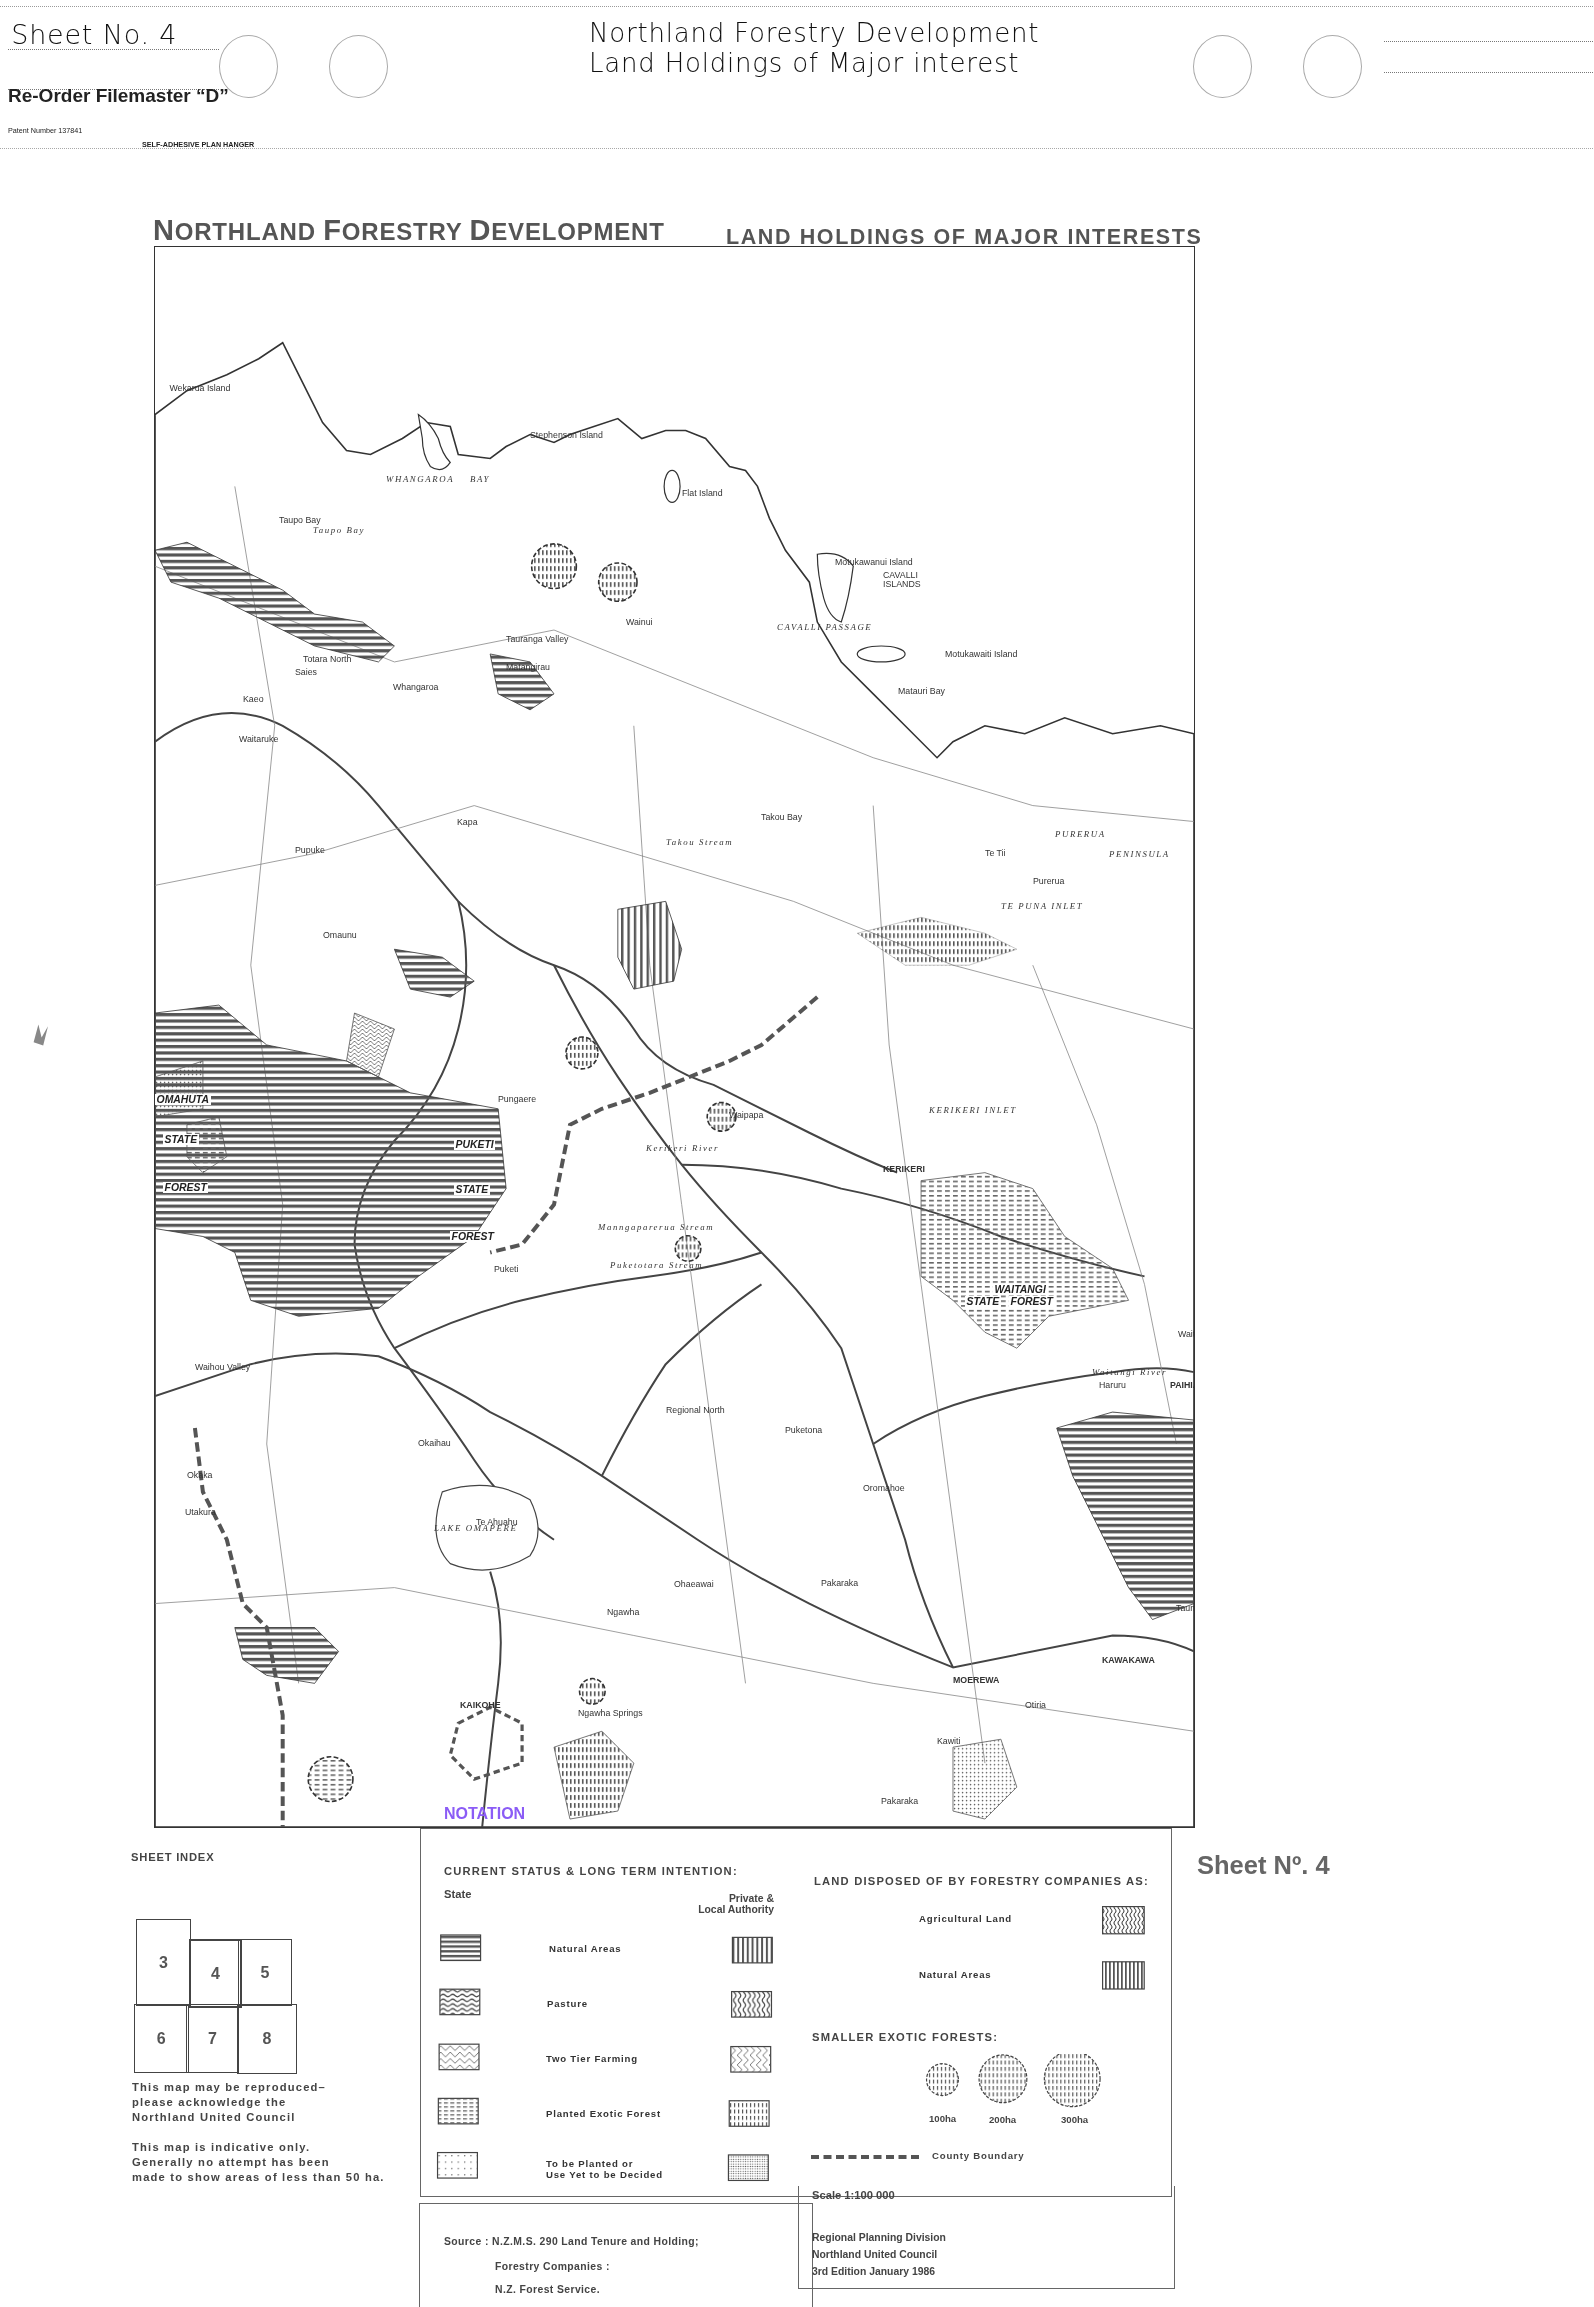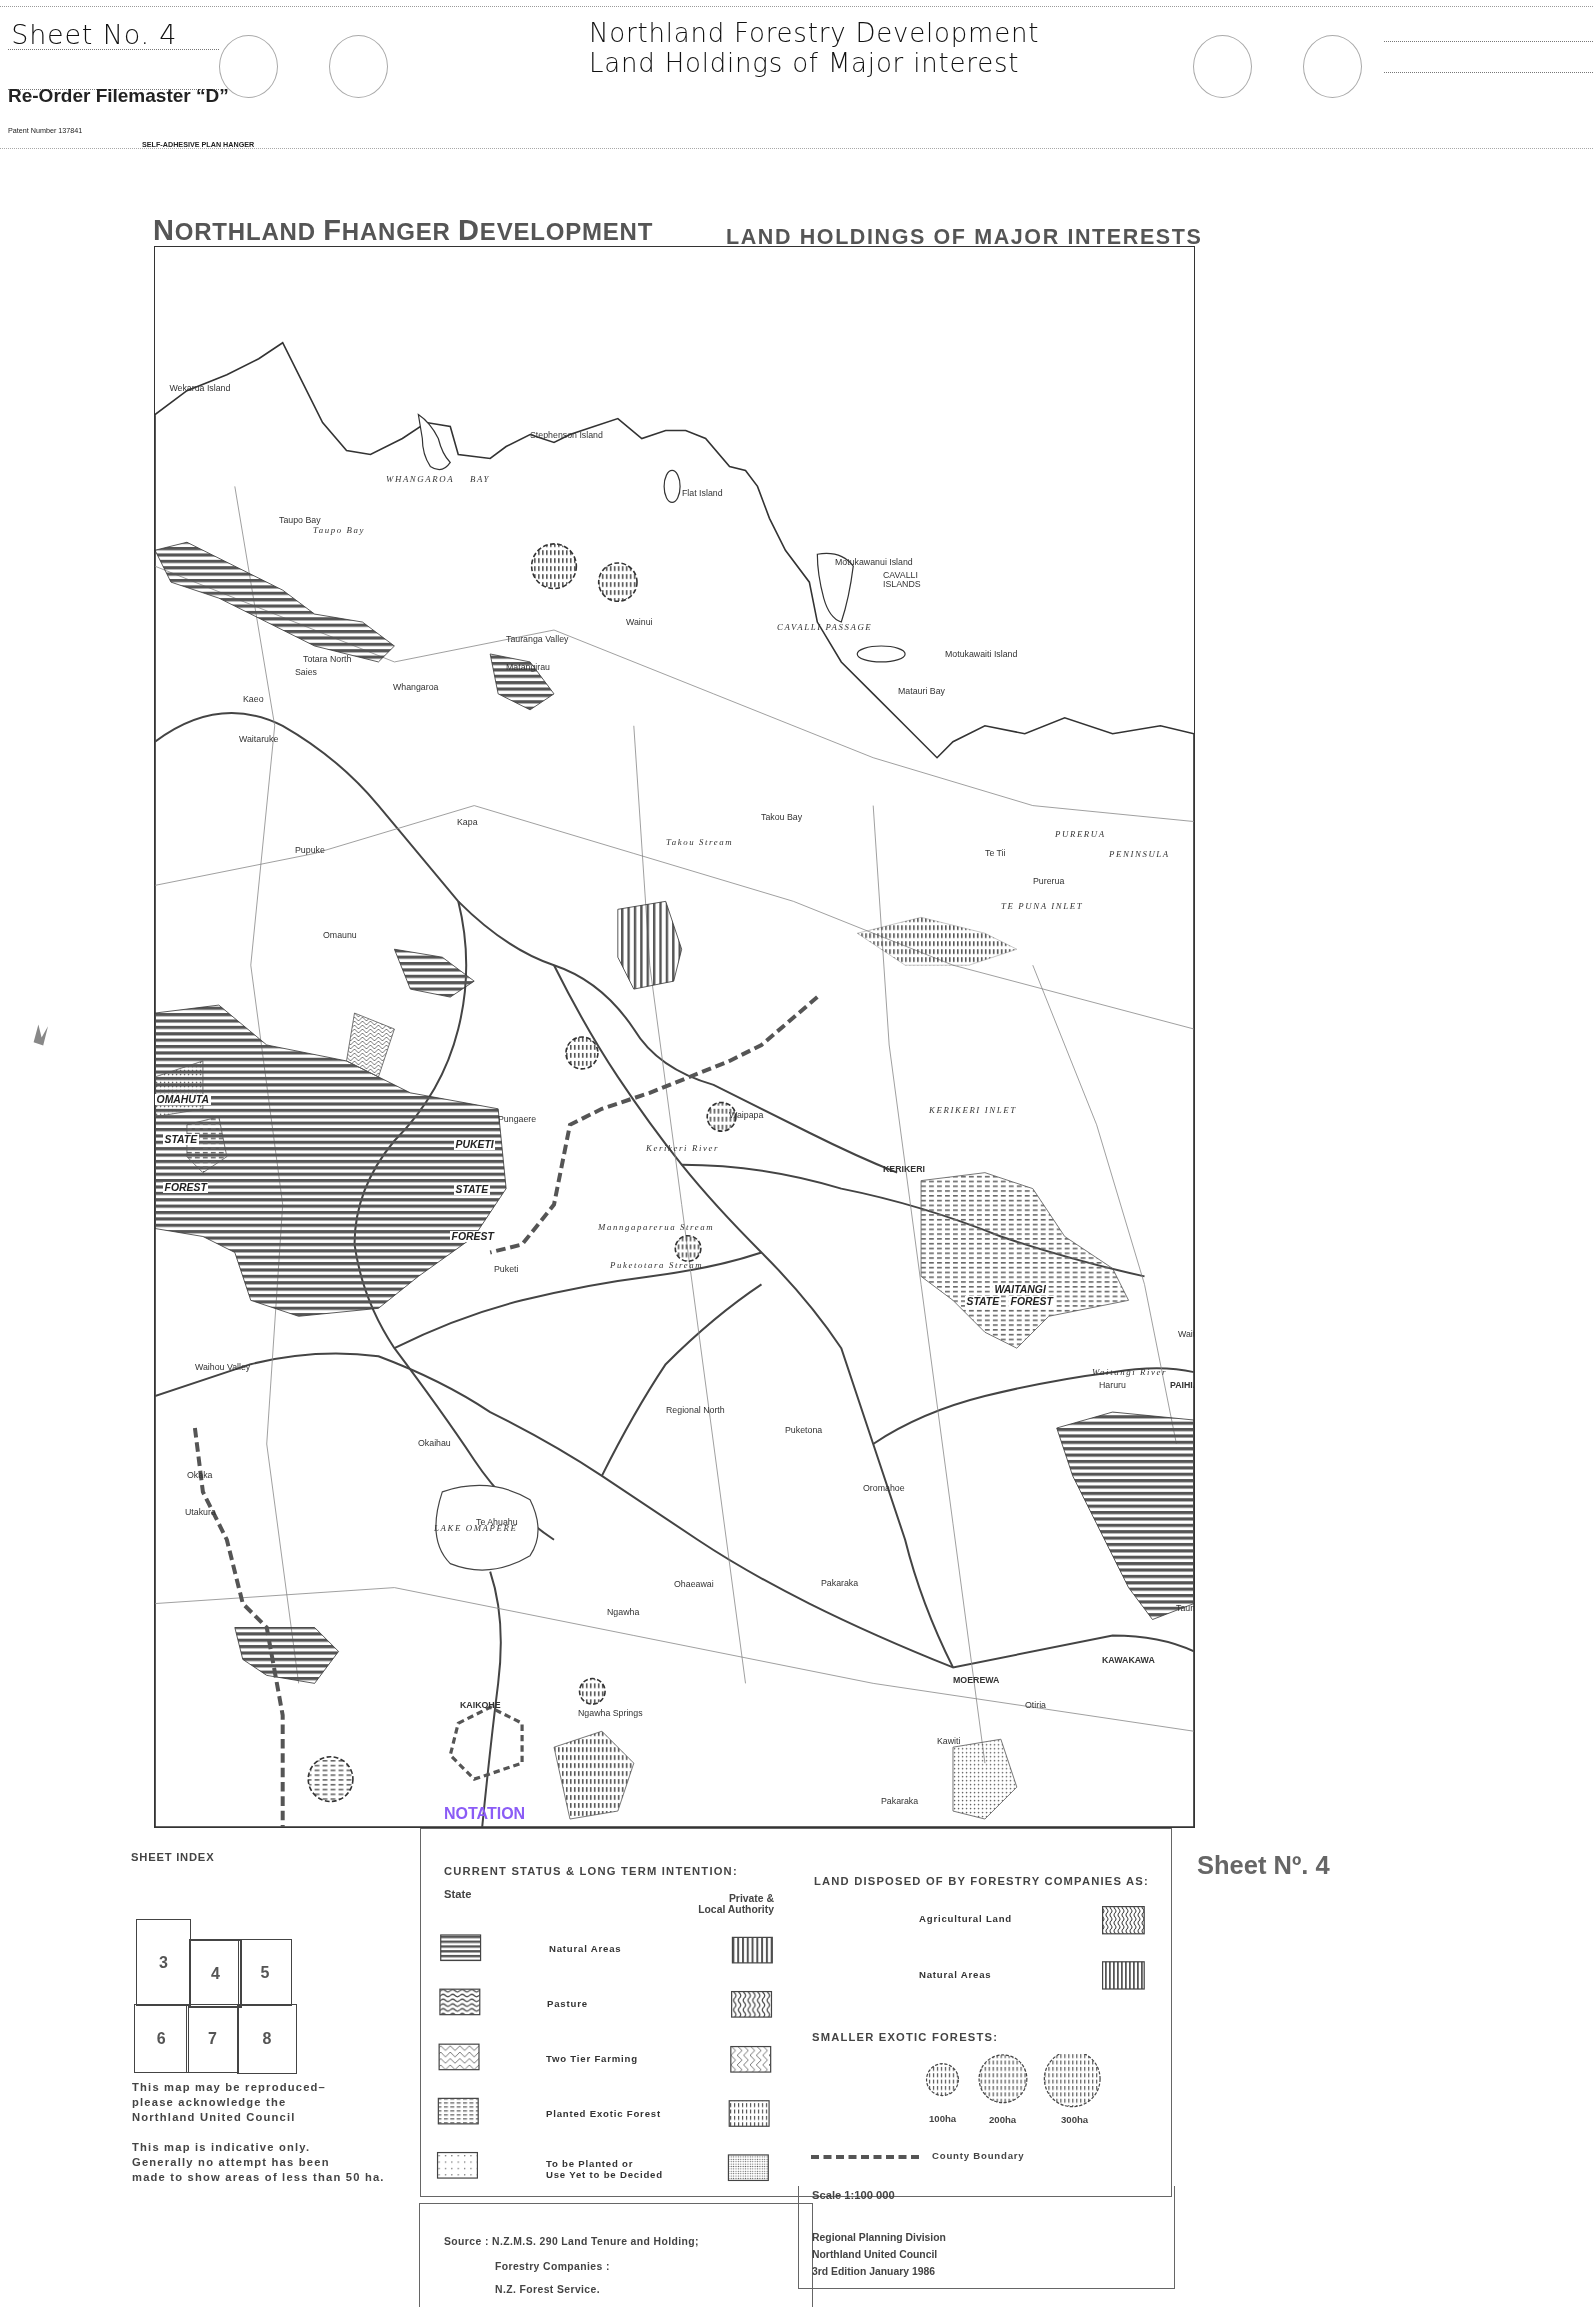--- a/index.html
+++ b/index.html
@@ -79,21 +79,21 @@
     <div>Land Holdings of Major interest</div>
   </div>
   <div class="abs hole" style="left:1193px;top:35px;"></div>
   <div class="abs hole" style="left:1303px;top:35px;"></div>
   <div class="abs dotline" style="left:1384px;top:41px;width:209px;"></div>
   <div class="abs dotline" style="left:1384px;top:72px;width:209px;"></div>
   <div class="abs hanger-bot-line"></div>
 </div>
 
 <div class="abs map-title-left">
-  <span class="big">N</span><span>ORTHLAND </span><span class="big">F</span><span>HANGER </span><span class="big">D</span><span>EVELOPMENT</span>
+  <span class="big">N</span><span>ORTHLAND </span><span class="big">F</span><span>ORESTRY </span><span class="big">D</span><span>EVELOPMENT</span>
 </div>
 <div class="abs map-title-right">LAND HOLDINGS OF MAJOR INTERESTS</div>
 
 <div class="abs map-frame">
   <svg class="map-svg" width="1039" height="1580" viewBox="0 0 1302 1980">
     <defs>
       <pattern id="hlines" width="8" height="8" patternUnits="userSpaceOnUse">
           <rect width="8" height="4" fill="#555"></rect>
         </pattern>
       <pattern id="vlines" width="8" height="8" patternUnits="userSpaceOnUse">
@@ -197,21 +197,21 @@
       <span class="place" style="left: 302px; top: 570px;">Kapa</span>
       <span class="place" style="left: 140px; top: 598px;">Pupuke</span>
       <span class="place" style="left: 168px; top: 683px;">Omaunu</span>
       <span class="place" style="left: 606px; top: 565px;">Takou Bay</span>
       <span class="place italic" style="left: 511px; top: 590px;">Takou Stream</span>
       <span class="place" style="left: 830px; top: 601px;">Te Tii</span>
       <span class="place" style="left: 878px; top: 629px;">Purerua</span>
       <span class="place italic" style="left: 900px; top: 582px;">PURERUA</span>
       <span class="place italic" style="left: 954px; top: 602px;">PENINSULA</span>
       <span class="place italic" style="left: 846px; top: 654px;">TE PUNA INLET</span>
-      <span class="place" style="left: 299px; top: 867px; padding-left: 44px;">Pungaere</span>
+      <span class="place" style="left: 299px; top: 847px; padding-left: 44px;">Pungaere</span>
       <span class="place" style="left: 574px; top: 863px;">Waipapa</span>
       <span class="place italic" style="left: 491px; top: 896px;">Kerikeri River</span>
       <span class="place italic" style="left: 774px; top: 858px;">KERIKERI INLET</span>
       <span class="place bold" style="left: 728px; top: 917px;">KERIKERI</span>
       <span class="place forest" style="left: 0px; top: 847px;">OMAHUTA</span>
       <span class="place forest" style="left: 8px; top: 887px;">STATE</span>
       <span class="place forest" style="left: 299px; top: 892px;">PUKETI</span>
       <span class="place forest" style="left: 8px; top: 935px;">FOREST</span>
       <span class="place forest" style="left: 299px; top: 937px;">STATE</span>
       <span class="place forest" style="left: 295px; top: 984px;">FOREST</span>

